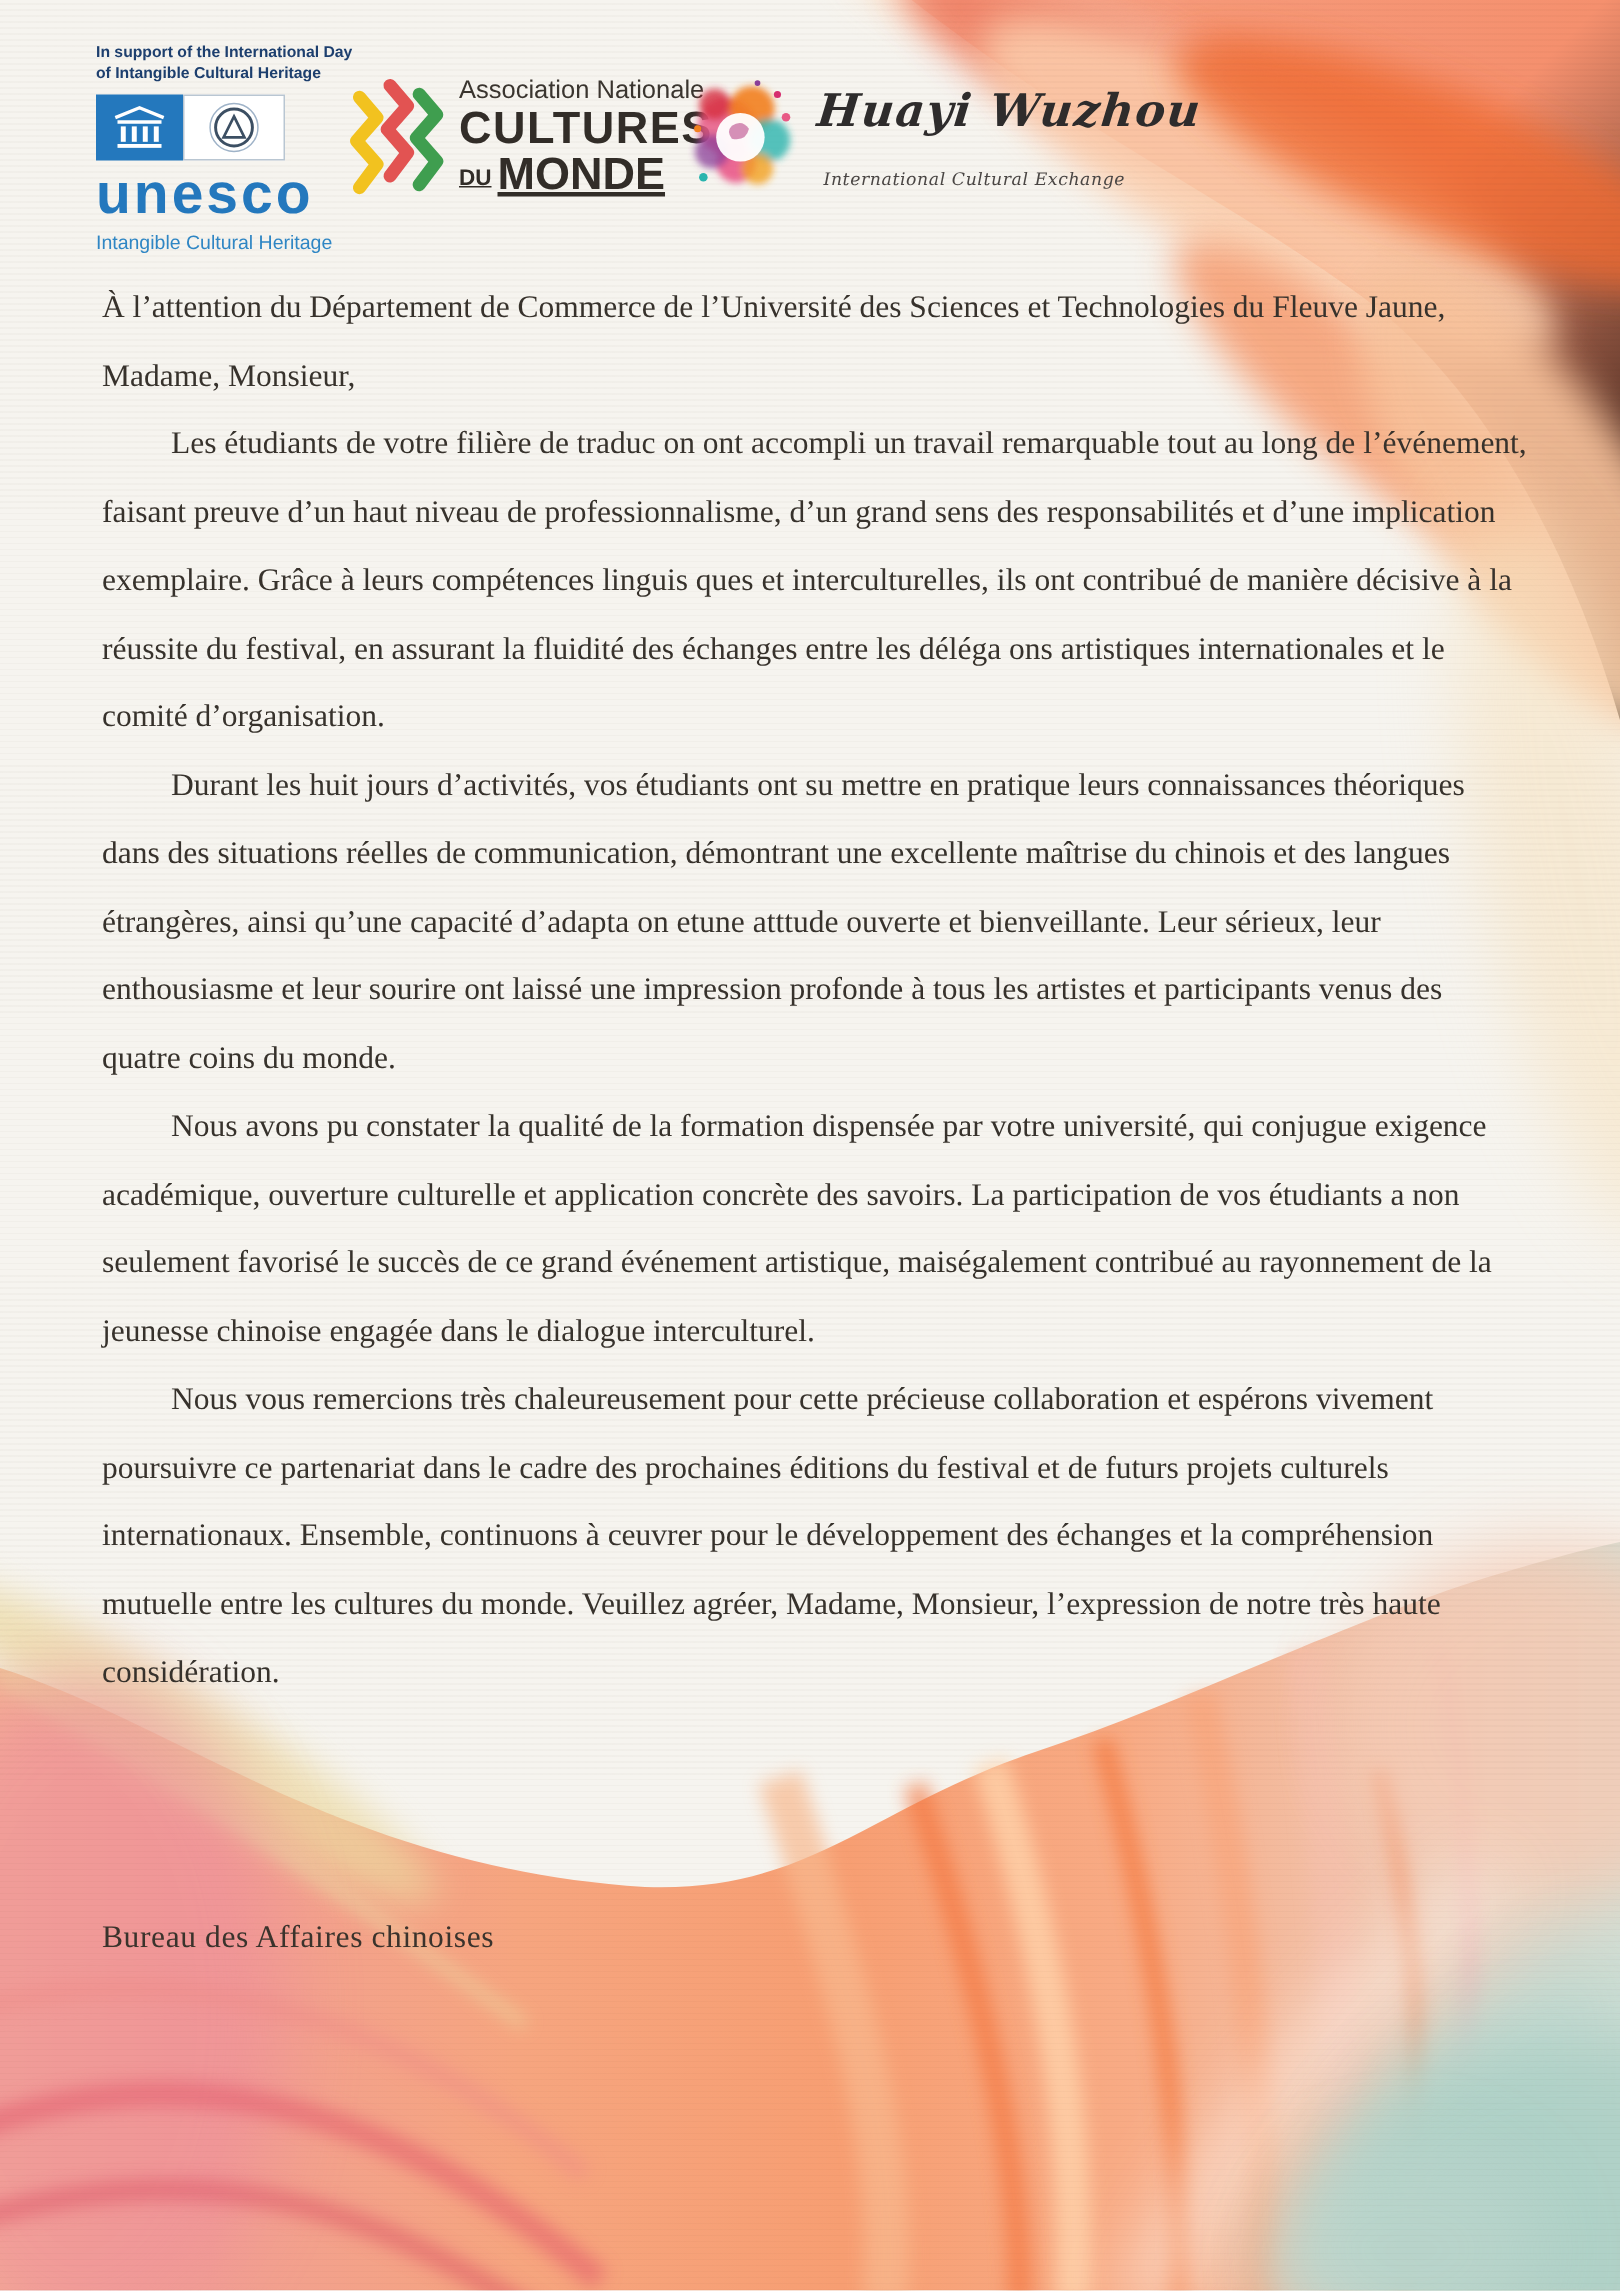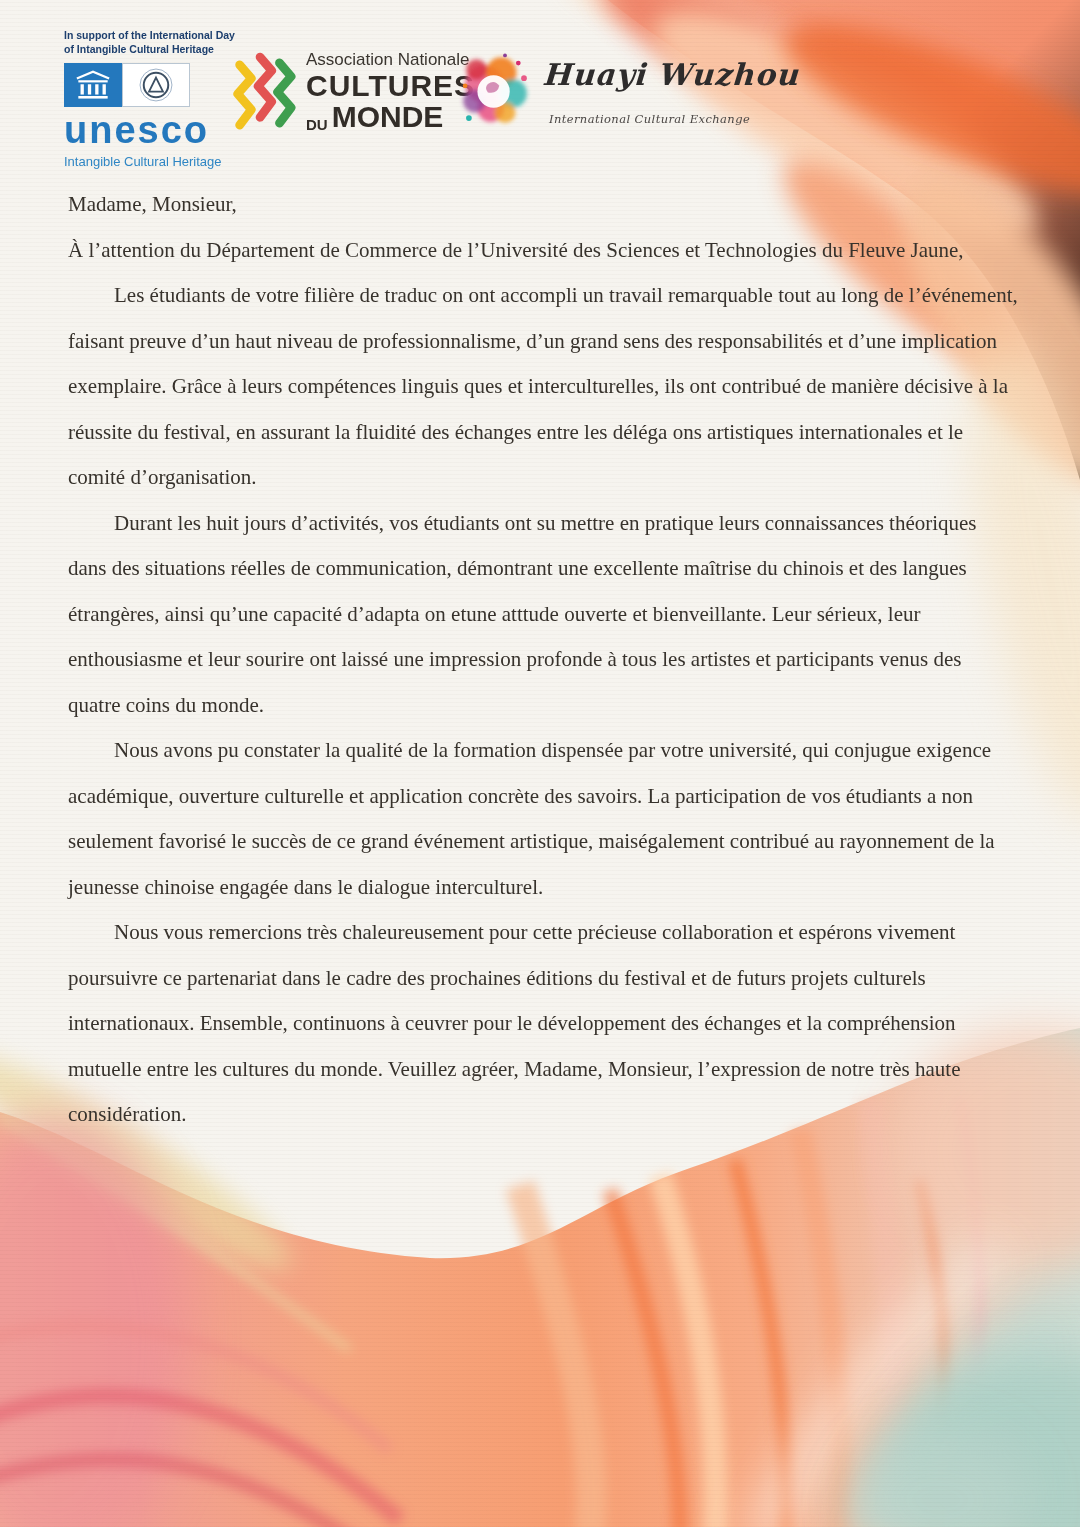--- a/index.html
+++ b/index.html
@@ -26,21 +26,21 @@
   .unesco-logo-row{display:flex;margin-top:7px;height:44px;}
   .unesco-temple-box{width:58px;height:44px;background:#2478bd;display:flex;align-items:center;justify-content:center;}
   .unesco-circle-box{width:68px;height:44px;background:#ffffff;border:1.5px solid #b9c6d2;box-sizing:border-box;display:flex;align-items:center;justify-content:center;}
   .unesco-wordmark{font-family:"Liberation Sans",sans-serif;font-size:38px;font-weight:700;color:#2478bd;letter-spacing:2px;line-height:1;margin-top:4px;}
   .unesco-tagline{font-family:"Liberation Sans",sans-serif;font-size:13px;font-weight:400;color:#2f86c4;margin-top:5px;}
 
   .ancm-block{position:absolute;left:228px;top:50px;display:flex;}
   .ancm-text{margin-left:10px;font-family:"Liberation Sans",sans-serif;color:#322d28;}
   .ancm-line1{font-size:17px;font-weight:500;color:#3a352f;}
   .ancm-line2{font-size:30px;font-weight:700;letter-spacing:1px;line-height:1.05;}
-  .ancm-line3{font-size:30px;font-weight:700;line-height:1.0;display:flex;align-items:flex-end;}
+  .ancm-line3{font-size:30px;font-weight:700;line-height:1.0;display:flex;align-items:center;text-decoration:underline;}
   .ancm-du{font-size:15px;font-weight:700;margin-right:4px;margin-top:3px;}
 
   .huayi-block{position:absolute;left:448px;top:44px;display:flex;align-items:center;}
   .huayi-text{margin-left:2px;}
   .huayi-name{font-family:"DejaVu Serif",serif;font-style:italic;font-weight:700;font-size:30px;color:#2e2c2c;transform:skewX(-6deg);letter-spacing:1px;}
   .huayi-sub{font-family:"DejaVu Serif",serif;font-style:italic;font-size:11.5px;color:#4a4644;letter-spacing:.4px;margin-top:20px;margin-left:4px;}
 
   
   .letter-body{
     position:absolute;left:68px;top:182px;width:950px;z-index:2;
@@ -202,24 +202,25 @@
         </defs>
     </svg>
     <div class="huayi-text">
       <div class="huayi-name">Huayi Wuzhou</div>
       <div class="huayi-sub">International Cultural Exchange</div>
     </div>
   </div>
 </div>
 
 <div class="letter-body">
+  <p>À l’attention du Département de Commerce de l’Université des Sciences et Technologies du Fleuve Jaune,</p>
   <p>Madame, Monsieur,</p>
-  <p>À l’attention du Département de Commerce de l’Université des Sciences et Technologies du Fleuve Jaune,</p>
   <div>
       <p class="para">Les étudiants de votre filière de traduc on ont accompli un travail remarquable tout au long de l’événement, faisant preuve d’un haut niveau de professionnalisme, d’un grand sens des responsabilités et d’une implication exemplaire. Grâce à leurs compétences linguis ques et interculturelles, ils ont contribué de manière décisive à la réussite du festival, en assurant la fluidité des échanges entre les déléga ons artistiques internationales et le comité d’organisation.</p>
       <p class="para">Durant les huit jours d’activités, vos étudiants ont su mettre en pratique leurs connaissances théoriques dans des situations réelles de communication, démontrant une excellente maîtrise du chinois et des langues étrangères, ainsi qu’une capacité d’adapta on etune atttude ouverte et bienveillante. Leur sérieux, leur enthousiasme et leur sourire ont laissé une impression profonde à tous les artistes et participants venus des quatre coins du monde.</p>
       <p class="para">Nous avons pu constater la qualité de la formation dispensée par votre université, qui conjugue exigence académique, ouverture culturelle et application concrète des savoirs. La participation de vos étudiants a non seulement favorisé le succès de ce grand événement artistique, maiségalement contribué au rayonnement de la jeunesse chinoise engagée dans le dialogue interculturel.</p>
       <p class="para">Nous vous remercions très chaleureusement pour cette précieuse collaboration et espérons vivement poursuivre ce partenariat dans le cadre des prochaines éditions du festival et de futurs projets culturels internationaux. Ensemble, continuons à  ceuvrer pour le développement des échanges et la compréhension mutuelle entre les cultures du monde. Veuillez agréer, Madame, Monsieur, l’expression de notre très haute considération.</p>
     </div>
 </div>
 
 <div class="signature">
+    <p class="sig-line">Bureau des Affaires chinoises</p>
   </div>
 
 </body></html>

